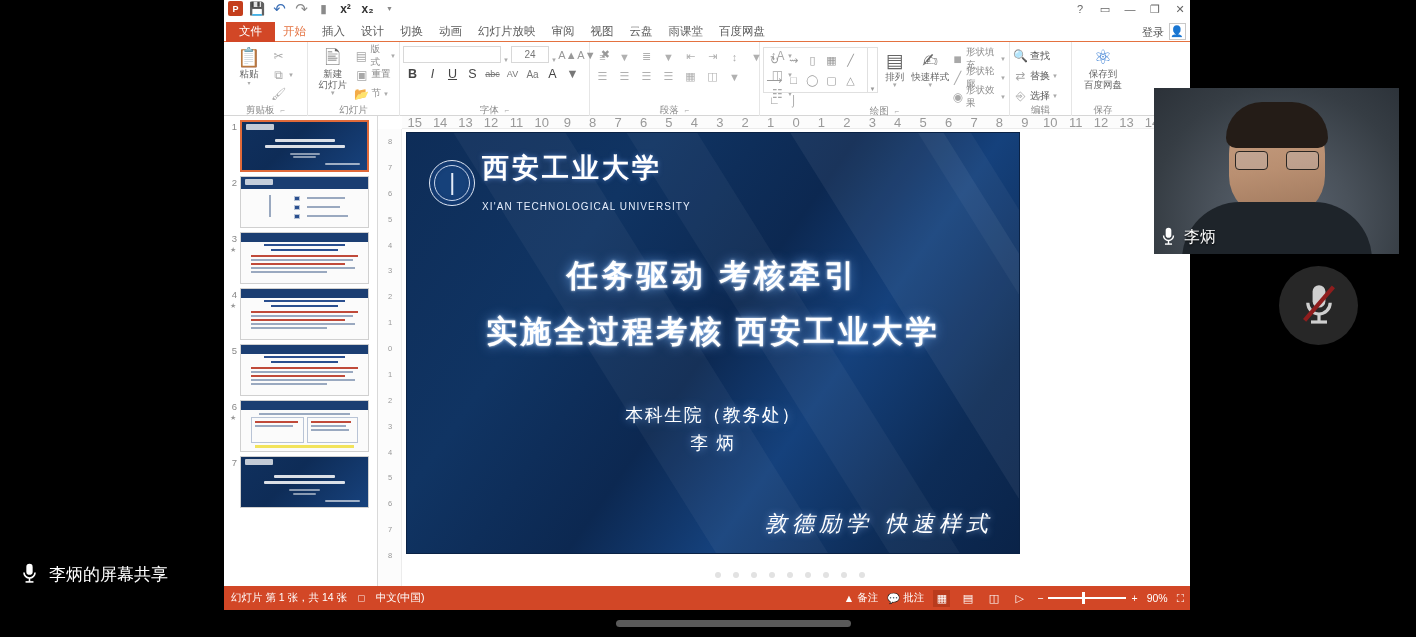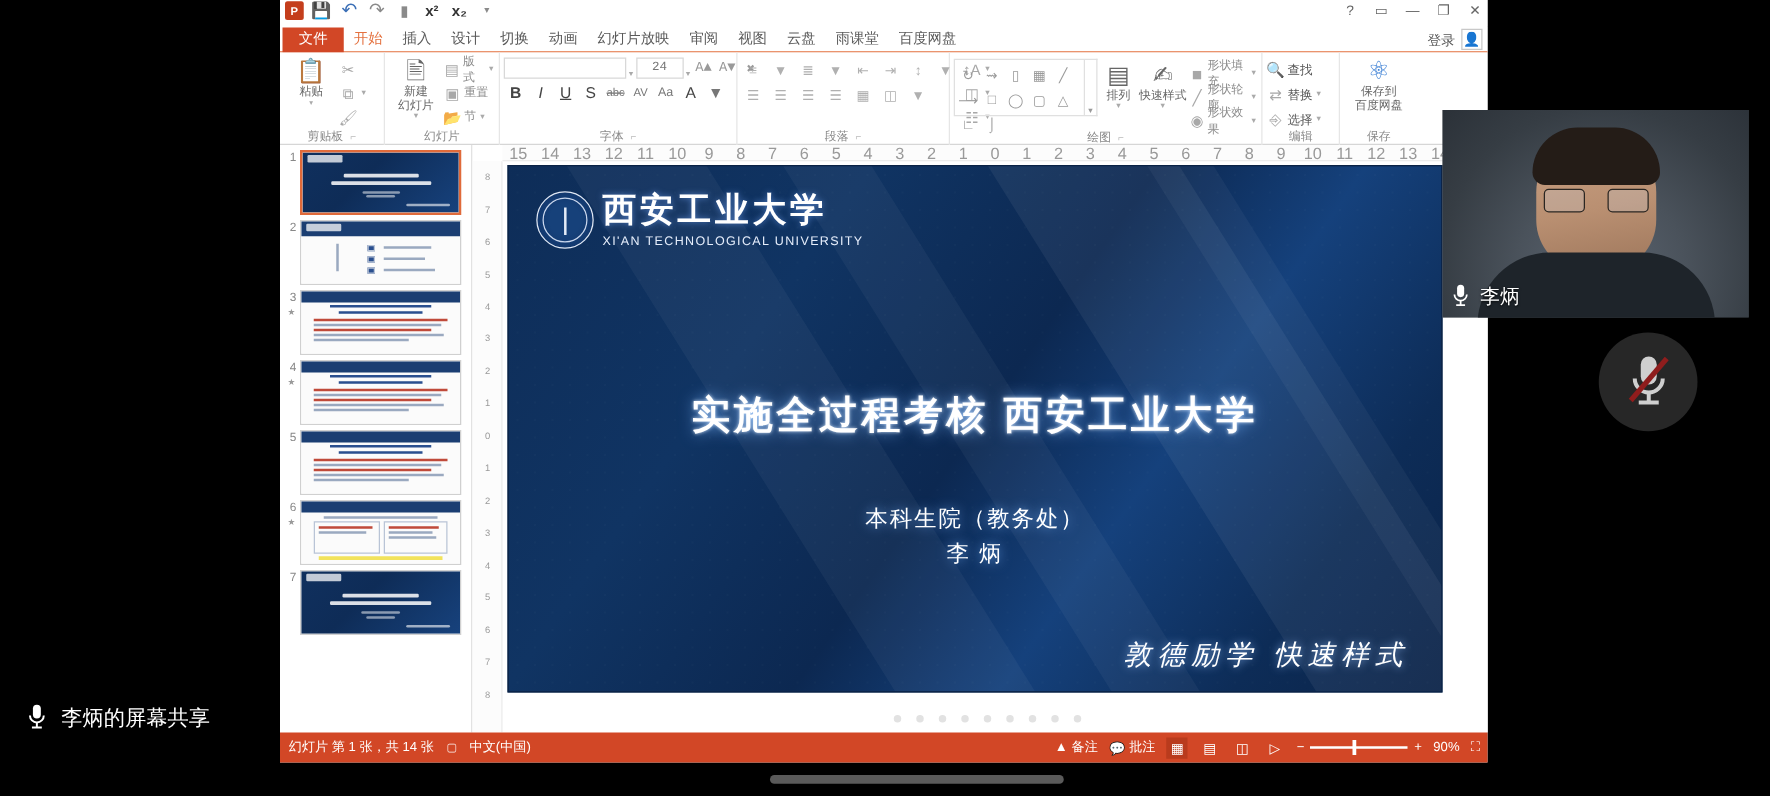--- a/index.html
+++ b/index.html
@@ -46,21 +46,21 @@
 
   .bigbtn { width:44px; display:flex; flex-direction:column; align-items:center;
             padding-top:3px; color:#666; }
   .bigbtn .gl { font-size:19px; line-height:21px; }
   .bigbtn .tx { font-size:9.5px; line-height:11px; text-align:center; color:#666; }
   .smallcol { display:flex; flex-direction:column; gap:2px; padding-top:3px; }
   .smallbtn { display:flex; align-items:center; gap:2px; font-size:9.5px; color:#8c8c8c; height:17px; }
   .smallbtn .gl { font-size:12px; color:#a8a8a8; width:15px; text-align:center; }
   .carr { font-size:6px; color:#aaa; }
 
-  .fontrow1 { display:flex; align-items:flex-end; gap:2px; height:19px; padding-top:2px;font-family:Liberation Mono, monospace; }
+  .fontrow1 { display:flex; align-items:flex-end; gap:2px; height:19px; padding-top:2px; }
   .fontbox { width:98px; height:17px; border:1px solid #d8d8d8; background:#fff; }
   .sizebox { width:38px; height:17px; border:1px solid #d8d8d8; background:#fff;
              font-size:10px; color:#777; display:flex; align-items:center; justify-content:center; }
   .fbtn { width:17px; height:17px; display:flex; align-items:center; justify-content:center;
           font-size:11px; color:#999; }
   .fontrow2 { display:flex; align-items:center; gap:1px; height:22px; }
   .fbtn2 { width:19px; height:20px; display:flex; align-items:center; justify-content:center;
            font-size:12.5px; color:#777; }
   .pgrid { display:flex; flex-direction:column; gap:3px; padding-top:4px; }
   .prow { display:flex; gap:3px; }
@@ -98,38 +98,38 @@
   .tb-tt { position:absolute; background:rgba(255,255,255,.85); height:3px; border-radius:1px; }
 
   .slidearea { position:relative; flex:1; background:#fff; overflow:hidden; }
   .hruler { position:absolute; left:24px; right:0; top:0; height:13px; background:#fcfcfc;
             border-bottom:1px solid #ececec; display:flex; align-items:center; }
   .vruler { position:absolute; left:0; top:13px; width:24px; bottom:0; background:#fcfcfc;
             border-right:1px solid #ececec; }
   .rtick { font-size:13px; color:#999; }
   .vtick { font-size:7.5px; color:#999; width:24px; text-align:center; }
 
-  .slide { position:absolute; left:28px; top:16px; width:748px; height:422px;
+  .slide { position:absolute; left:28px; top:16px; width:614px; height:422px;
            background:#0d2a55; overflow:hidden; border:1px solid #0a2245; }
   .sl-bg { position:absolute; inset:0;
            background:linear-gradient(125deg,#0e2d58 0%,#103463 28%,#0c2851 50%,#15417c 66%,#0d2c57 84%,#0a2348 100%); }
   .sl-stripe { position:absolute; background:rgba(255,255,255,.045); transform:rotate(-32deg); }
   .sl-dot { position:absolute; inset:0; opacity:.3;
     background-image:radial-gradient(circle, rgba(255,255,255,.12) 0.5px, transparent 0.6px);
     background-size:14px 14px; }
   .sl-logo { position:absolute; left:22px; top:20px; display:flex; align-items:center; gap:7px; }
   .seal { width:46px; height:46px; border-radius:50%; border:1.4px solid #dfe7f4; position:relative;
           background:radial-gradient(circle,#16417a 40%,#0f3064 100%); }
   .seal::before { content:""; position:absolute; inset:4px; border-radius:50%; border:1px solid #c9d6ec; }
   .seal::after { content:""; position:absolute; left:50%; top:12px; width:1.5px; height:22px;
                  background:#e3ebf8; transform:translateX(-50%); }
   .lgname { color:#fff; font-size:27px; font-weight:bold; letter-spacing:3px;
             font-family:"DejaVu Serif",serif; line-height:30px;
             text-shadow:0 0 5px rgba(120,170,255,.6); }
-  .lgen { color:#e6eefc; font-size:10px; letter-spacing:1.1px; margin-top:4px; }
+  .lgen { color:#e6eefc; font-size:10px; letter-spacing:1.1px; margin-top:18px; }
   .sl-t1 { position:absolute; left:0; right:0; top:122px; text-align:center; color:#fff;
            font-size:31px; font-weight:bold; letter-spacing:4px;
            text-shadow:0 0 12px rgba(120,180,255,.85),0 0 3px rgba(255,255,255,.9); }
   .sl-t2 { position:absolute; left:0; right:0; top:178px; text-align:center; color:#fff;
            font-size:31px; font-weight:bold; letter-spacing:3px;
            text-shadow:0 0 12px rgba(120,180,255,.85),0 0 3px rgba(255,255,255,.9); }
   .sl-sub { position:absolute; left:0; right:0; top:268px; text-align:center; color:#fff;
             font-size:18px; line-height:28px; letter-spacing:1.5px;
             text-shadow:0 0 9px rgba(120,180,255,.8); }
   .sl-motto { position:absolute; right:26px; bottom:14px; color:#fff; font-size:22px;
@@ -613,20 +613,21 @@
           <div class="sl-stripe" style="left:640px;top:-160px;width:45px;height:720px;"></div>
 
           <div class="sl-logo">
             <div class="seal"></div>
             <div>
               <div class="lgname">西安工业大学</div>
               <div class="lgen">XI'AN TECHNOLOGICAL UNIVERSITY</div>
             </div>
           </div>
 
+          <div class="sl-t1">任务驱动 考核牵引</div>
           <div class="sl-t2">实施全过程考核  西安工业大学</div>
 
           <div class="sl-sub">
             <div>本科生院（教务处）</div>
             <div>李 炳</div>
           </div>
 
           <div class="sl-motto">敦德励学  快速样式</div>
         </div>
 

